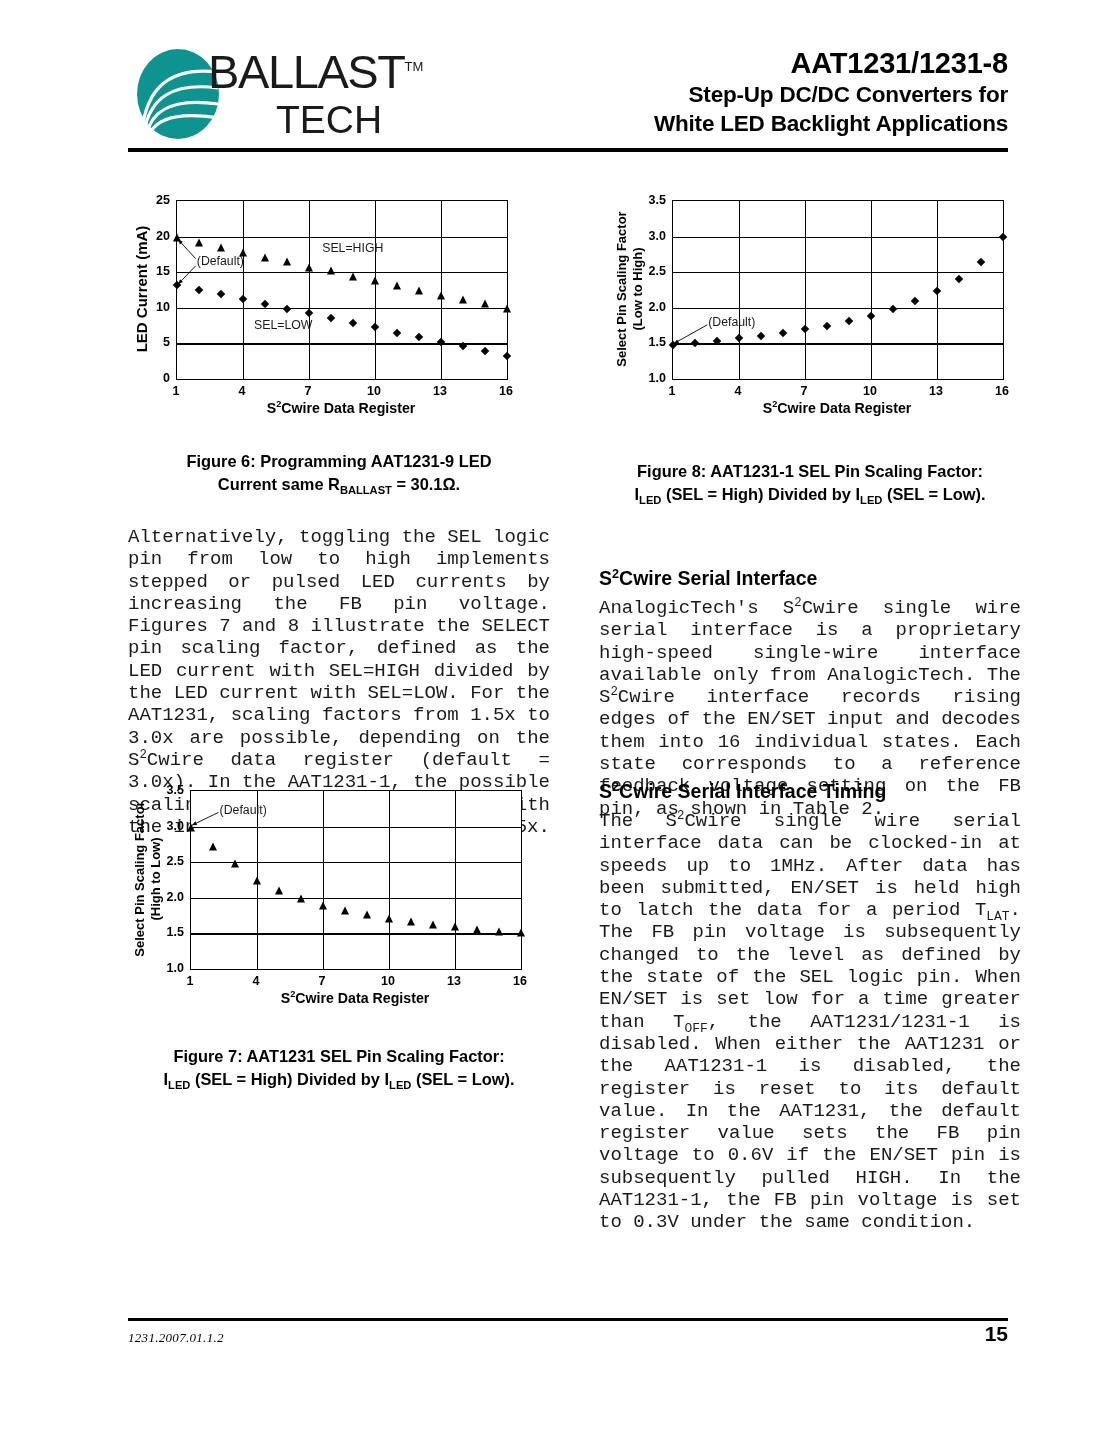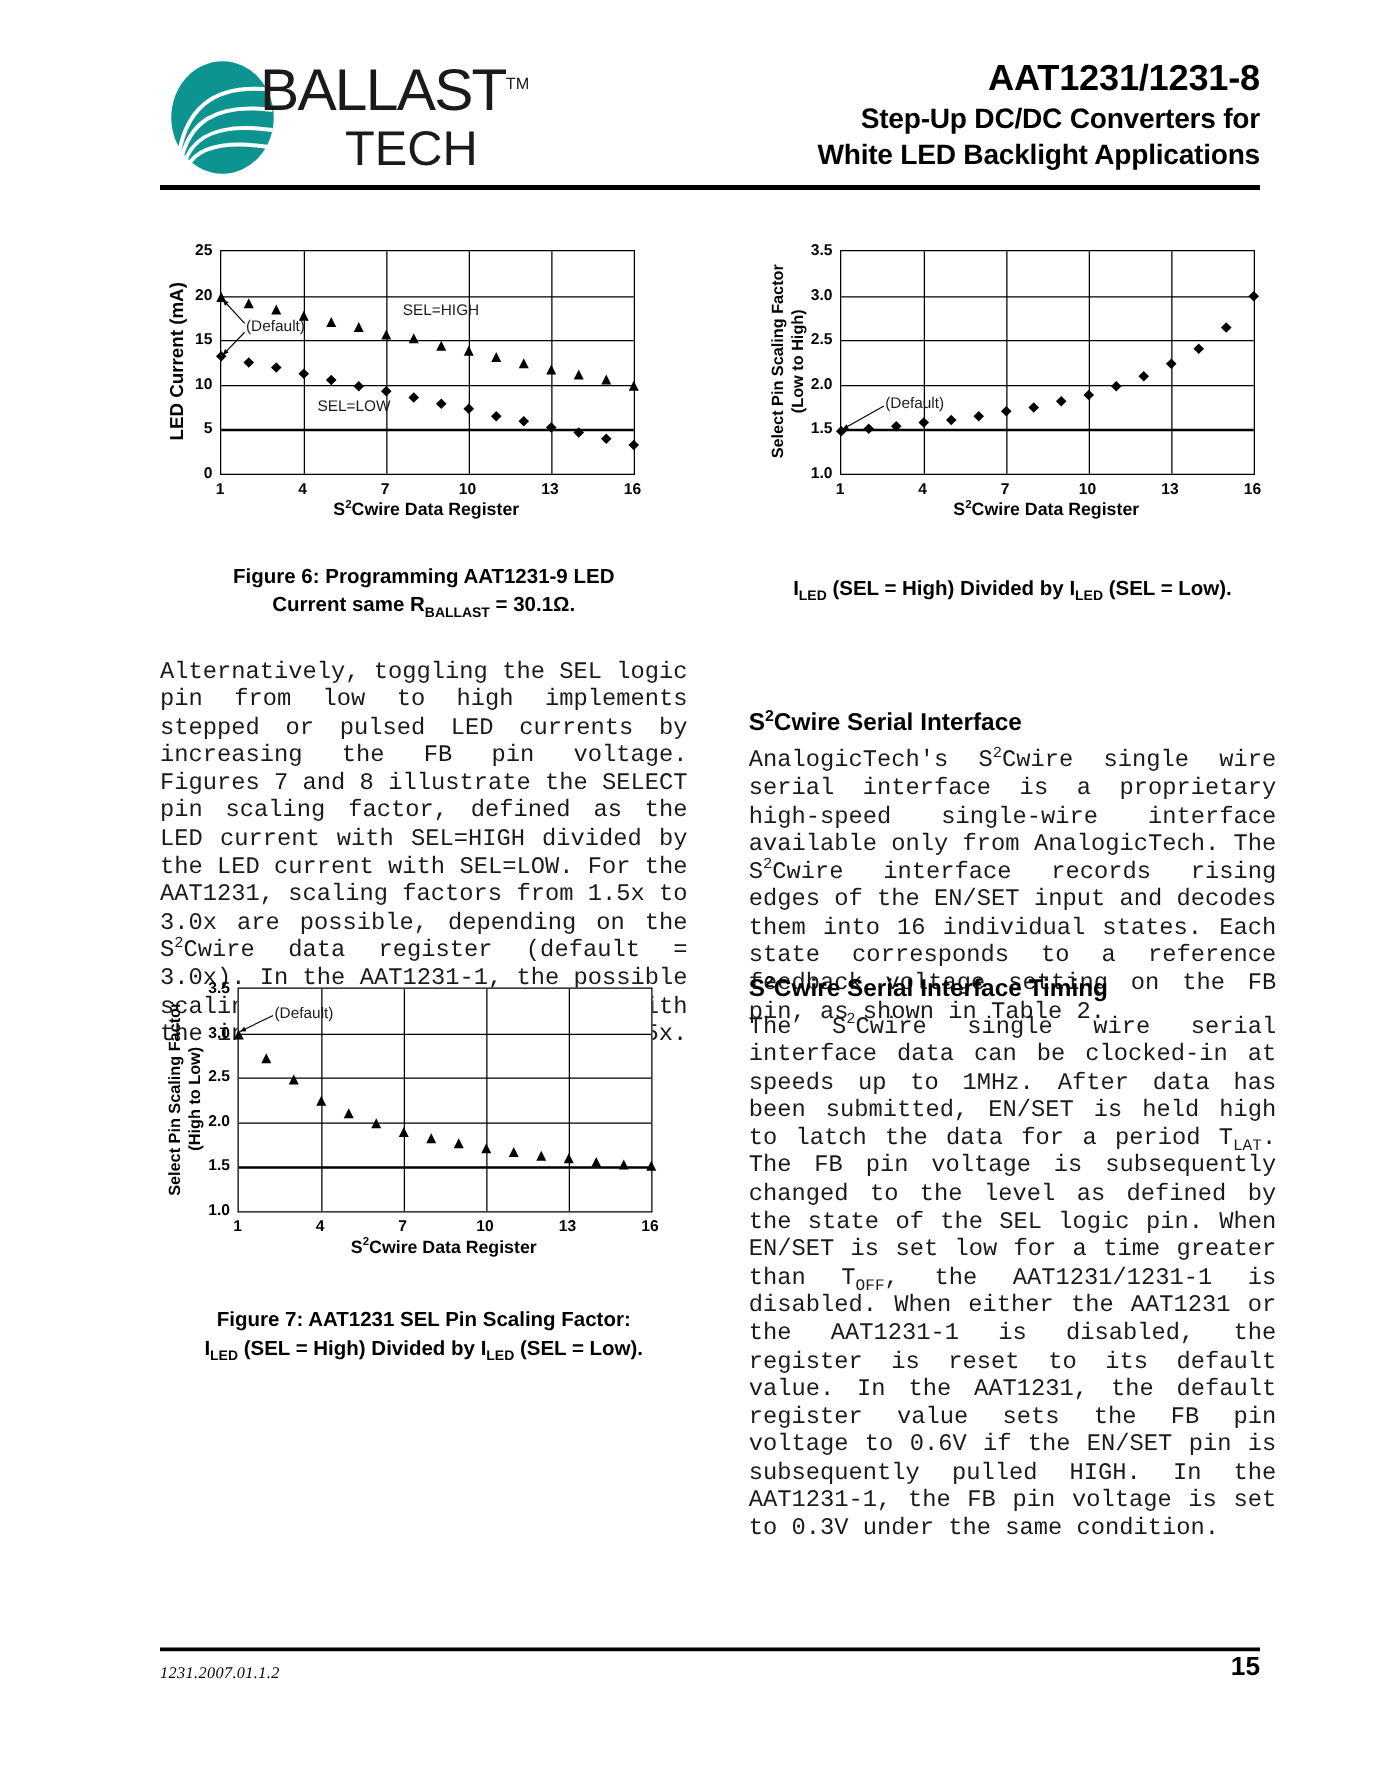--- a/index.html
+++ b/index.html
@@ -295,20 +295,21 @@
       <div class="xtick" style="left: 62px; top: 198px;">1</div>
       <div class="xtick" style="left: 128px; top: 198px;">4</div>
       <div class="xtick" style="left: 194px; top: 198px;">7</div>
       <div class="xtick" style="left: 260px; top: 198px;">10</div>
       <div class="xtick" style="left: 326px; top: 198px;">13</div>
       <div class="xtick" style="left: 392px; top: 198px;">16</div>
       <div class="ylabel" style="left: 4px; top: 192px; width: 178px; font-size: 13px;">Select Pin Scaling Factor<br>(Low to High)</div>
       <div class="xlabel" style="left: 62px; top: 214px; width: 330px;">S<sup>2</sup>Cwire Data Register</div>
     </div>
   <div class="col-right" style="top:460px;">
+    <div class="caption">Figure 8: AAT1231-1 SEL Pin Scaling Factor:</div>
     <div class="caption"><span>I</span><sub>LED</sub><span> (SEL = High) Divided by I</span><sub>LED</sub><span> (SEL = Low).</span></div>
   </div>
 
   <div class="col-right" style="top:566px;">
     <h2 class="sec"><span>S</span><sup>2</sup><span>Cwire Serial Interface</span></h2>
     <p class="body" id="rp1">AnalogicTech's S<sup>2</sup>Cwire single wire serial interface is a proprietary high-speed single-wire interface available only from AnalogicTech. The S<sup>2</sup>Cwire interface records rising edges of the EN/SET input and decodes them into 16 individual states. Each state corresponds to a reference feedback voltage setting on the FB pin, as shown in Table 2.</p>
   </div>
 
   <div class="col-right" style="top:779px;">
     <h2 class="sec"><span>S</span><sup>2</sup><span>Cwire Serial Interface Timing</span></h2>

